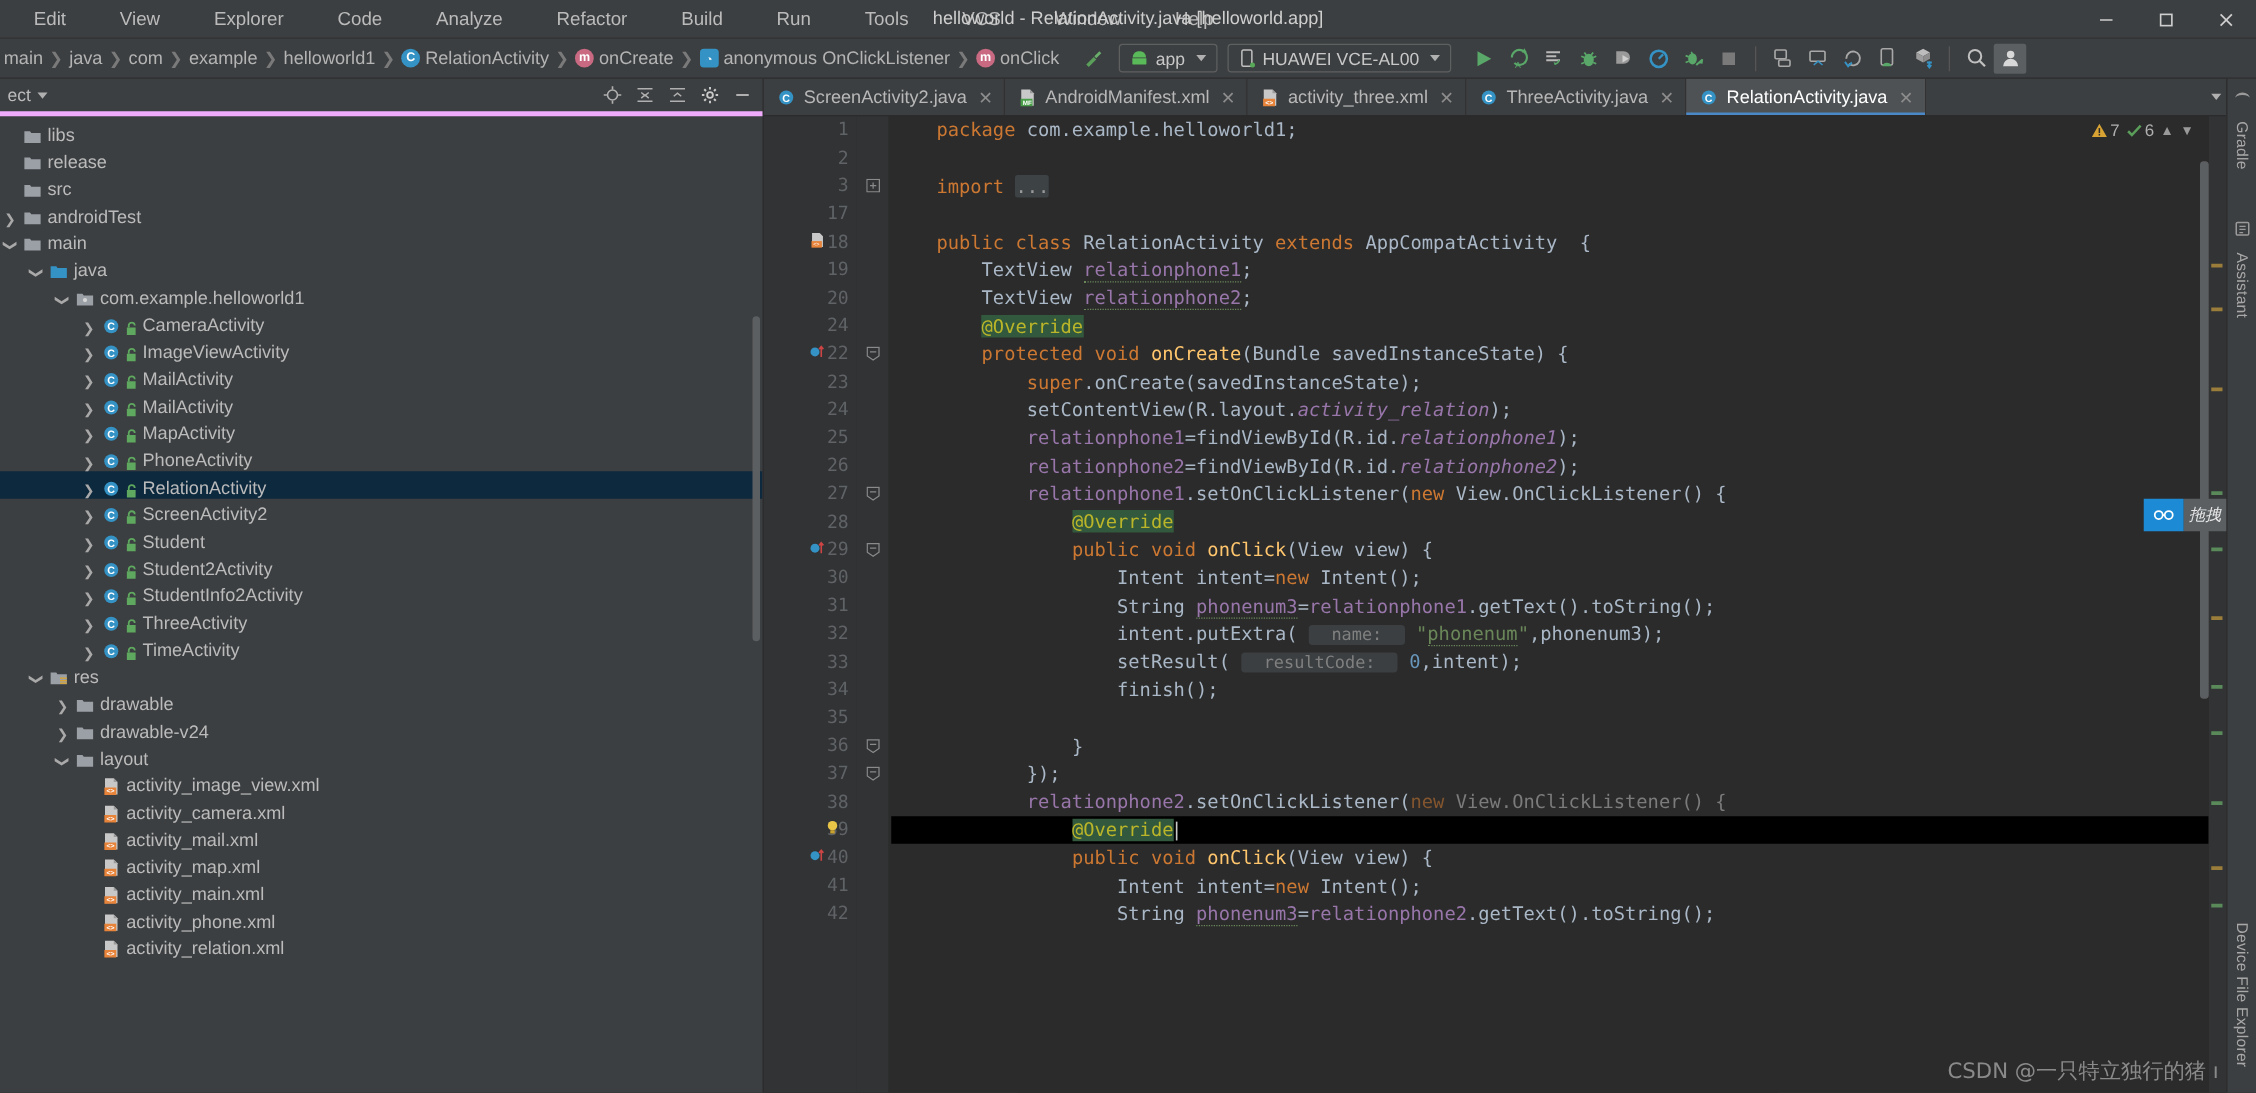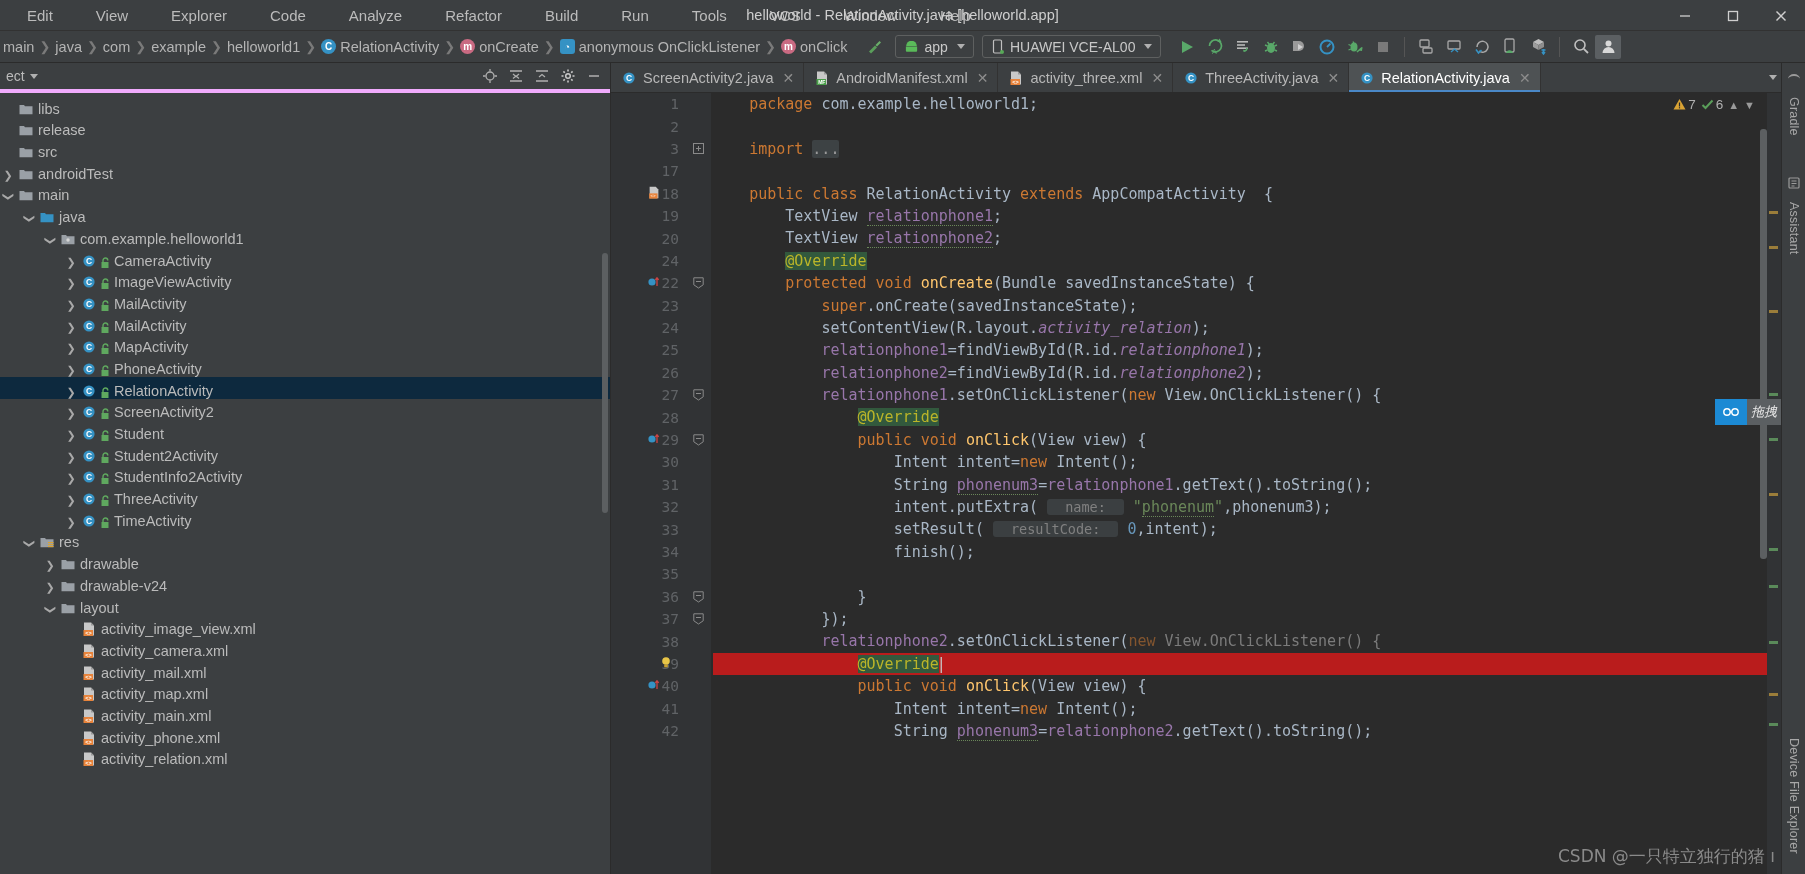--- a/index.html
+++ b/index.html
@@ -127,21 +127,21 @@
   }
   .gmark { position: absolute; left: 36px; top: 50%; transform: translateY(-50%); }
   .fold-col { width: 26px; flex: 0 0 26px; background: #313335; position: relative; }
 
   .code {
     flex: 1 1 auto; position: relative; overflow: hidden;
     font-family: "DejaVu Sans Mono", monospace; font-size: 15px;
     color: #a9b7c6; background: #2b2b2b; padding-left: 2px;
   }
   .cline { height: 22.4px; line-height: 22.4px; white-space: pre; }
-  .cline.cur { background: #b91c1c; }
+  .cline.cur { background: #000000; }
 
   .kw { color: #cc7832; }
   .meth { color: #ffc66d; }
   .fld { color: #9876aa; }
   .str { color: #6a8759; }
   .num { color: #6897bb; }
   .annhl { color: #bbb529; background: #32593d; }
   .hint { color: #808080; background: #3b3f41; border-radius: 3px; padding: 0 18px; font-size: 13.5px; }
   .ital { color: #9876aa; font-style: italic; }
 

